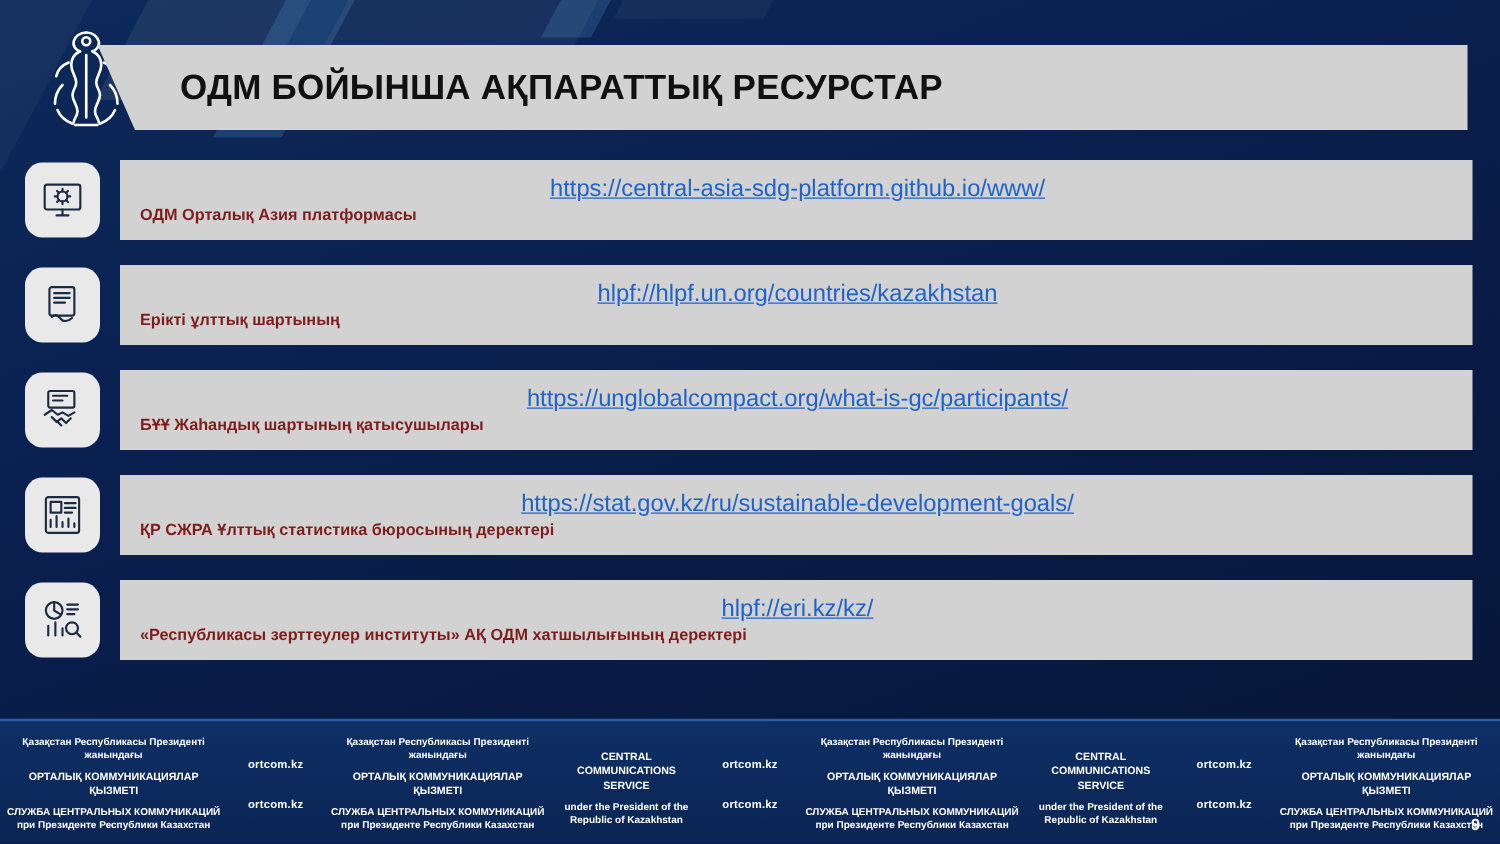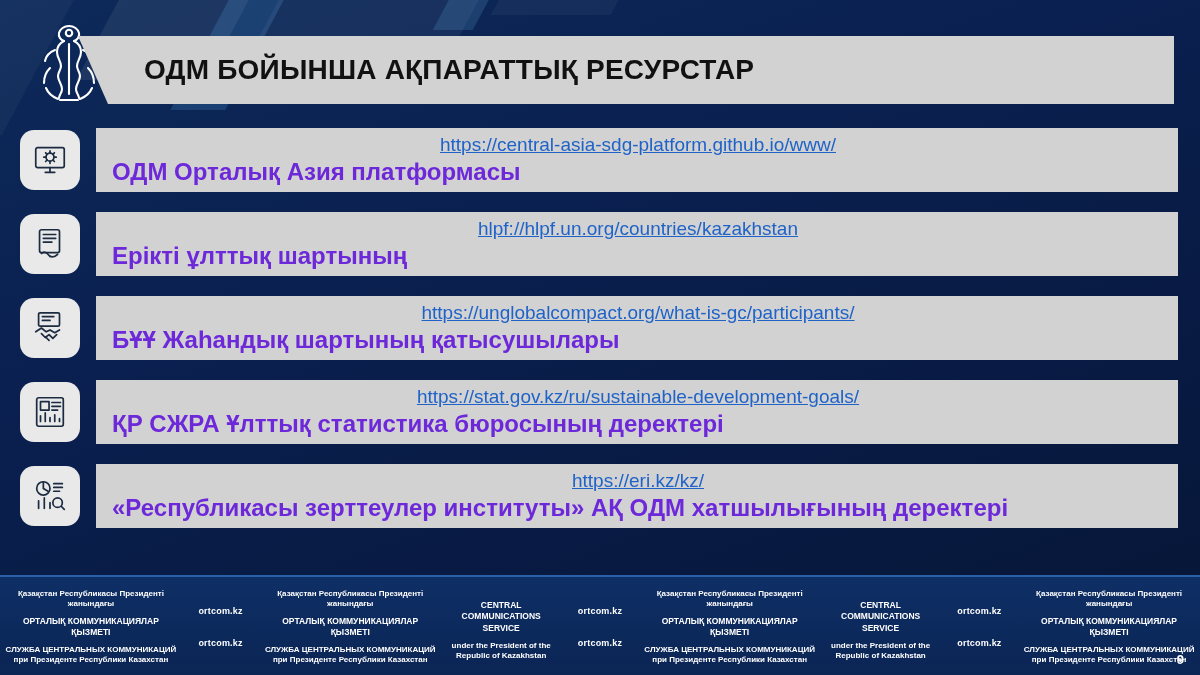--- a/index.html
+++ b/index.html
@@ -95,23 +95,23 @@
   }
   .card-url {
     font-size: 19px;
     color: #1f63c8;
     text-decoration: underline;
     line-height: 1.25;
     white-space: nowrap;
     text-align: center;
   }
   .card-label {
-    font-size: 24px;
+    font-size: 13px;
     font-weight: bold;
-    color: #6d28d9;
+    color: #7f1d1d;
     line-height: 1.25;
     white-space: nowrap;
   }
 
   
   .footer {
     position: absolute;
     left: 0; bottom: 0;
     width: 1200px; height: 100px;
     background: linear-gradient(180deg, #0e2f66 0%, #0b2554 100%);
@@ -262,21 +262,21 @@
             <circle cx="13" cy="12" r="7"></circle>
             <path d="M13 5v7l5 3"></path>
             <path d="M24 7h9M24 11h9M24 15h6"></path>
             <path d="M8 33v-8M14 33v-11M20 33v-6"></path>
             <circle cx="28" cy="27" r="5"></circle>
             <path d="M31.8 30.8L35 34"></path>
           </g>
         </svg>
       </div>
       <div class="card">
-        <div class="card-url">https://eri.kz/kz/</div>
+        <div class="card-url">hlpf://eri.kz/kz/</div>
         <div class="card-label">«Республикасы зерттеулер институты» АҚ ОДМ хатшылығының деректері</div>
       </div>
     </div>
 
   </div>
 
   <div class="footer">
     <div class="footer-grid">
 
       <div class="fcell big">

